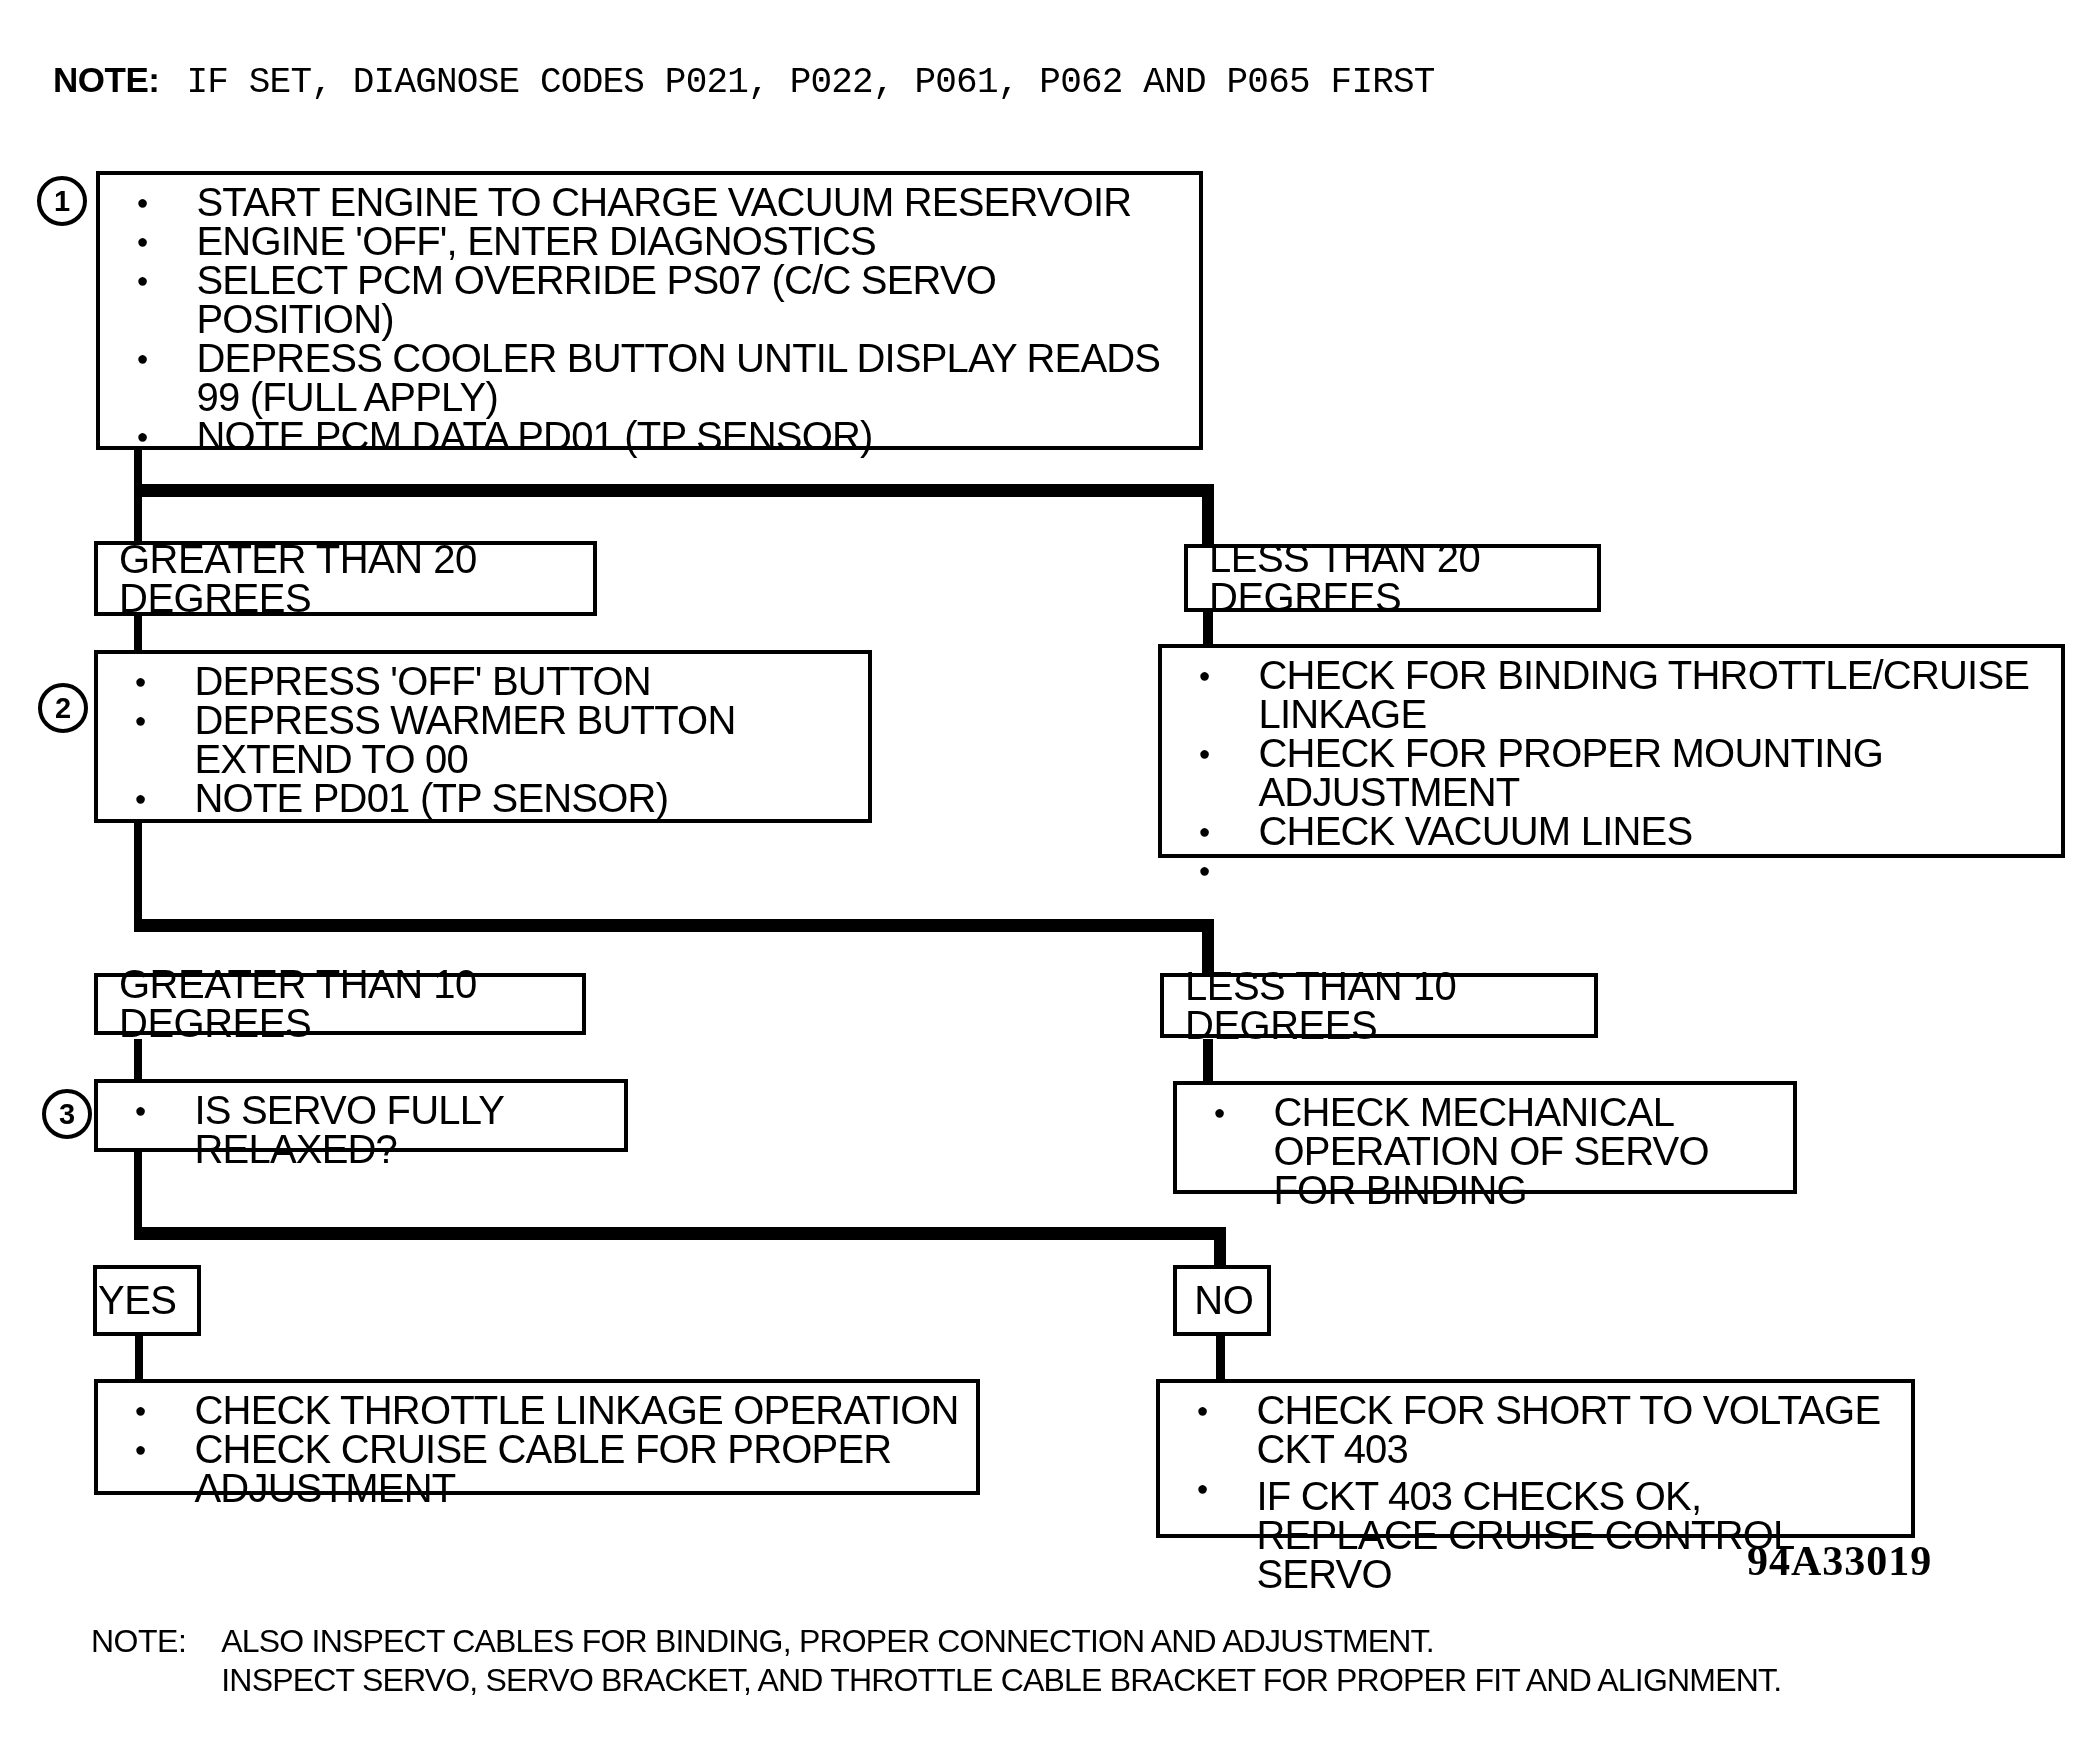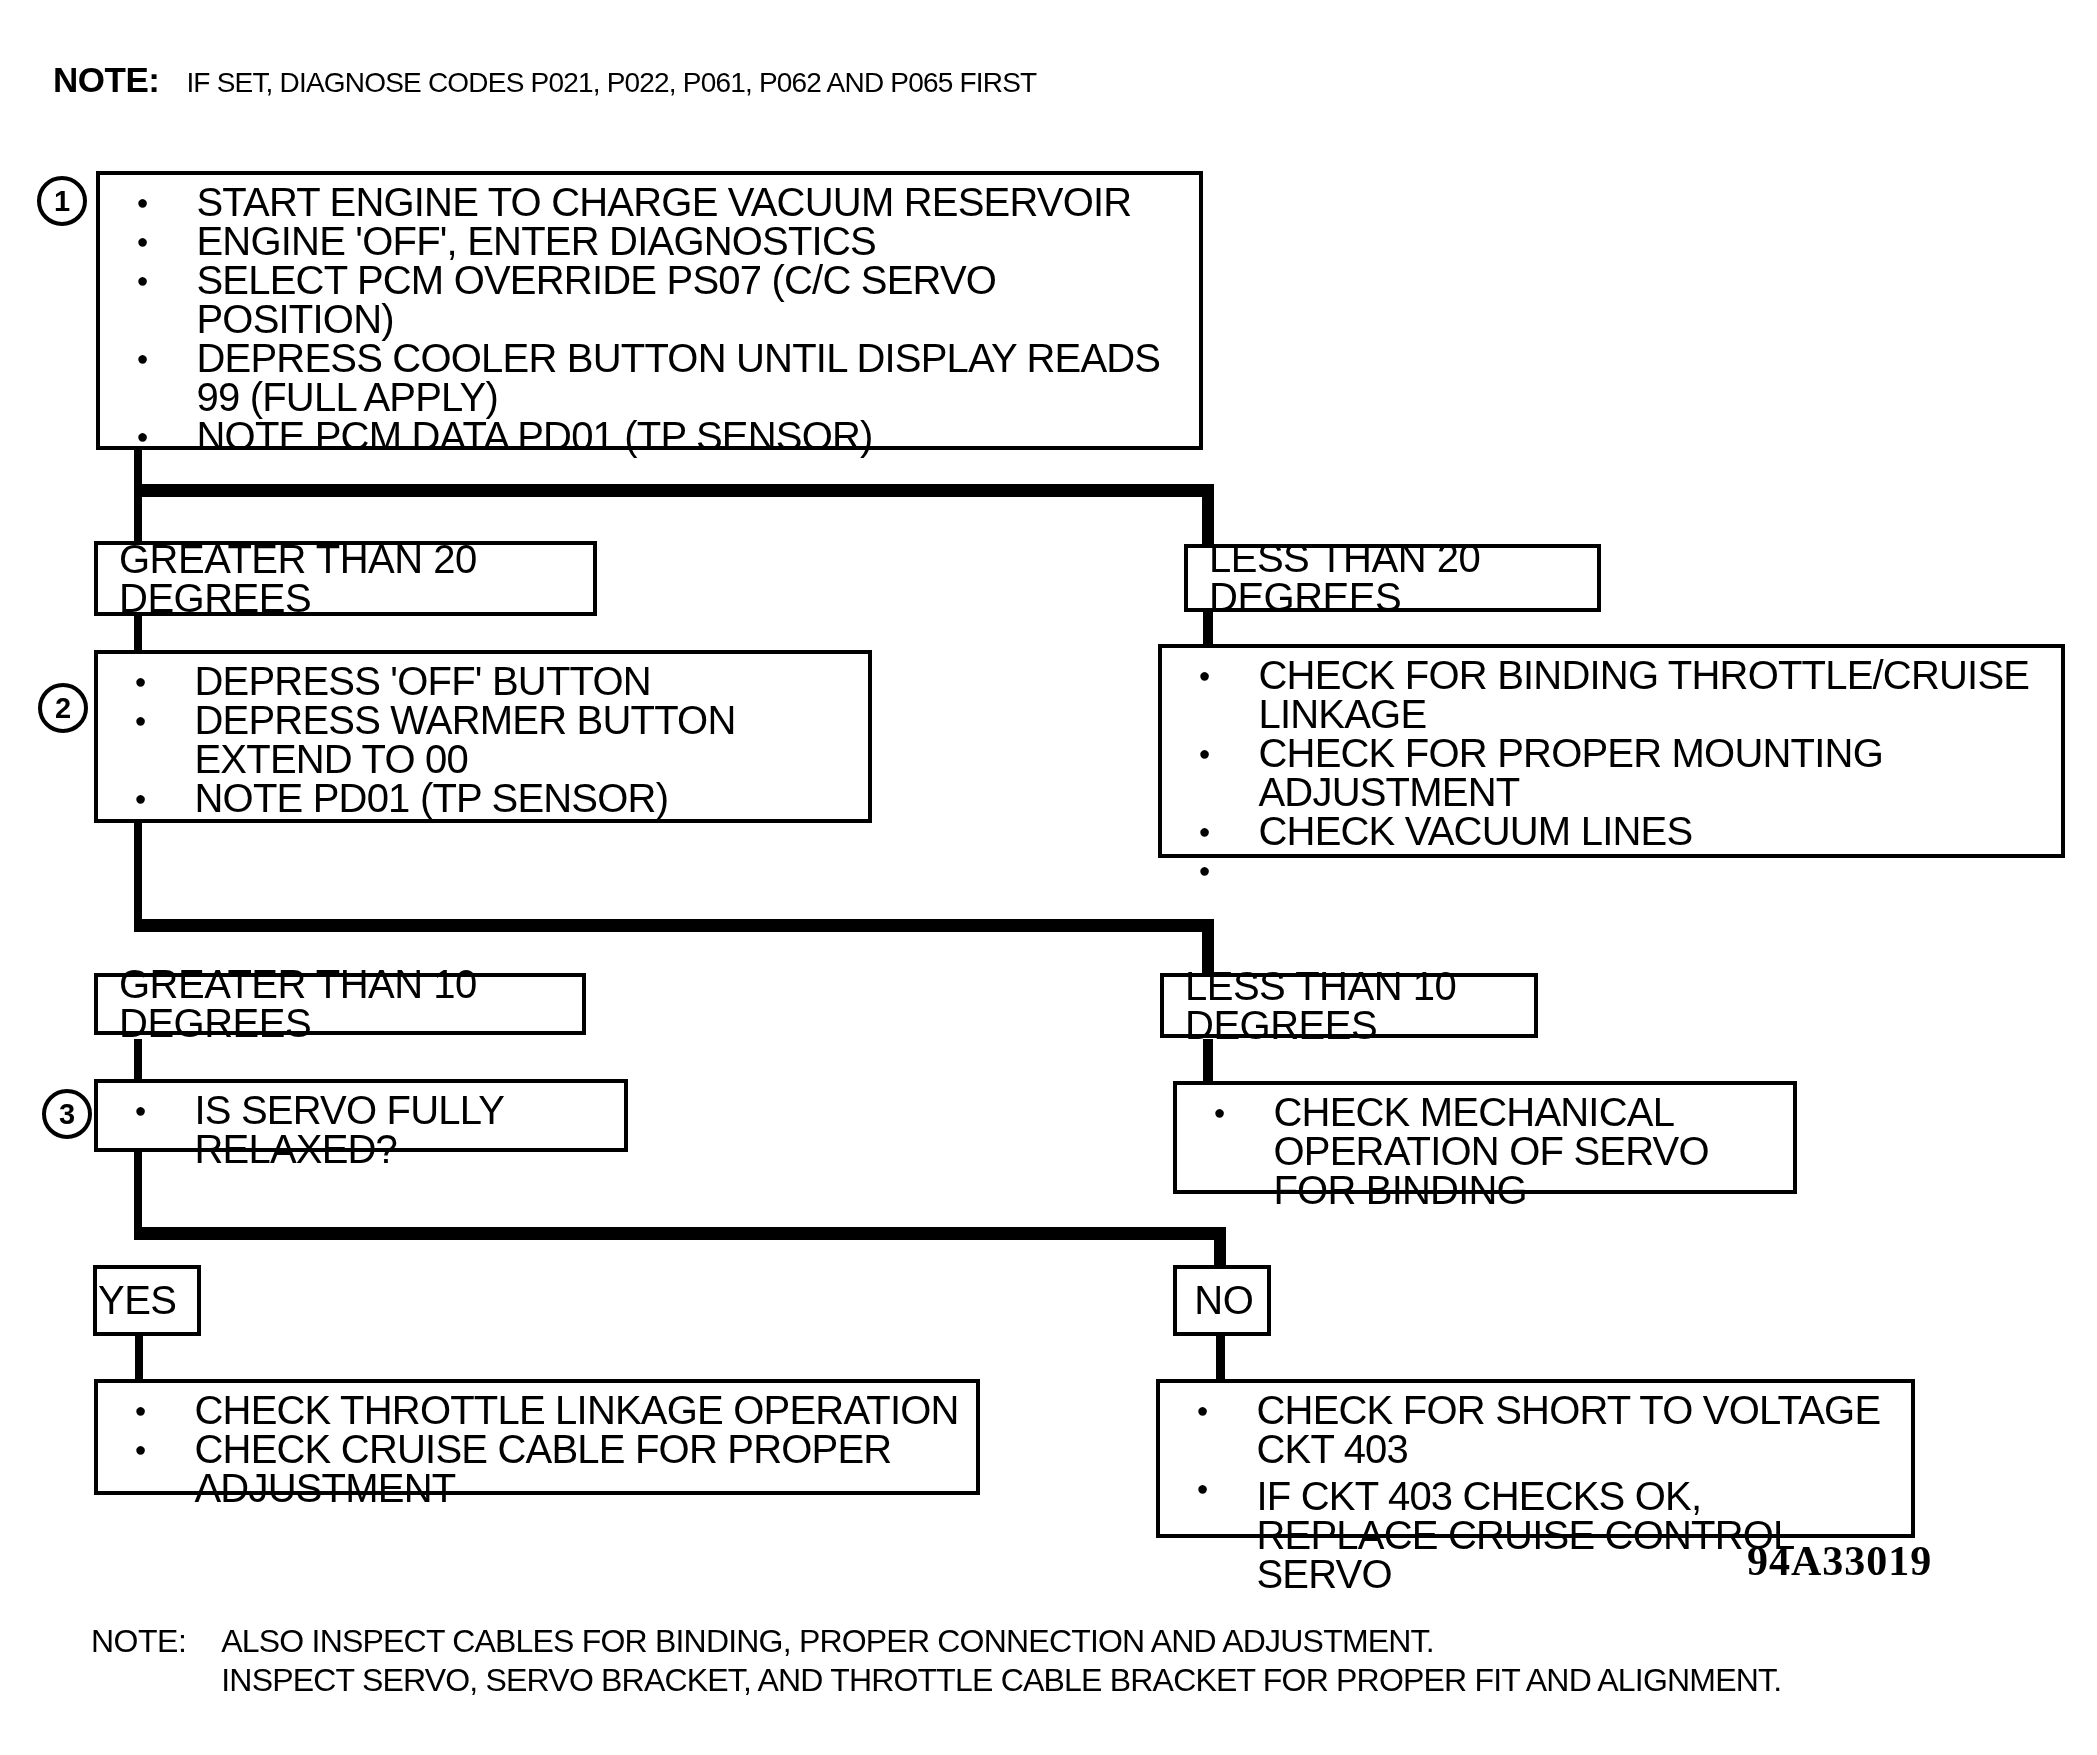--- a/index.html
+++ b/index.html
@@ -62,21 +62,21 @@
     background: #fff;
     display: flex; align-items: center; justify-content: center;
     font-size: 29px; font-weight: 600;
   }
   
   .note-top {
     position: absolute; left: 53px; top: 60px;
     display: flex; align-items: baseline; gap: 27px;
   }
   .note-top .note-label { font-size: 35px; font-weight: 700; letter-spacing: -0.5px; }
-  .note-top .note-text  { font-size: 28px; letter-spacing: -0.8px; }
+  .note-top .note-text  { font-size: 36px; letter-spacing: -0.8px; font-family: Liberation Mono, monospace; }
   .note-bottom {
     position: absolute; left: 91px; top: 1622px;
     display: flex; align-items: flex-start; gap: 35px;
   }
   .note-bottom .note-label { font-size: 32px; letter-spacing: -0.5px; line-height: 39px; }
   .note-bottom .note-lines { display: flex; flex-direction: column; }
   .note-bottom .note-lines .txt { font-size: 32px; line-height: 39px; letter-spacing: -0.8px; }
   
   .figure-code {
     position: absolute; left: 1747px; top: 1537px;
@@ -168,21 +168,21 @@
     </div>
   </div>
 
   <div class="line" style="left:134px;top:821px;width:7.7px;height:106px;"></div>
   <div class="line" style="left:134px;top:919px;width:1079px;height:12.5px;"></div>
   <div class="line" style="left:1202px;top:919px;width:11.5px;height:56px;"></div>
 
   <div class="label-box" style="left:94px;top:973px;width:492px;height:62px;">
     <span class="txt">GREATER THAN 10 DEGREES</span>
   </div>
-  <div class="label-box" style="left:1160px;top:973px;width:378px;height:65px;">
+  <div class="label-box" style="left:1160px;top:973px;width:438px;height:65px;">
     <span class="txt">LESS THAN 10 DEGREES</span>
   </div>
 
   <div class="line" style="left:134px;top:1039px;width:7.7px;height:42px;"></div>
   <div class="line" style="left:1203px;top:1039px;width:9.6px;height:44px;"></div>
 
   <div class="circle" style="left:42px;top:1089px;">3</div>
   <div class="box" style="left:94px;top:1079px;width:534px;height:73px;">
     <div class="row">
       <span class="bullet">●</span>

